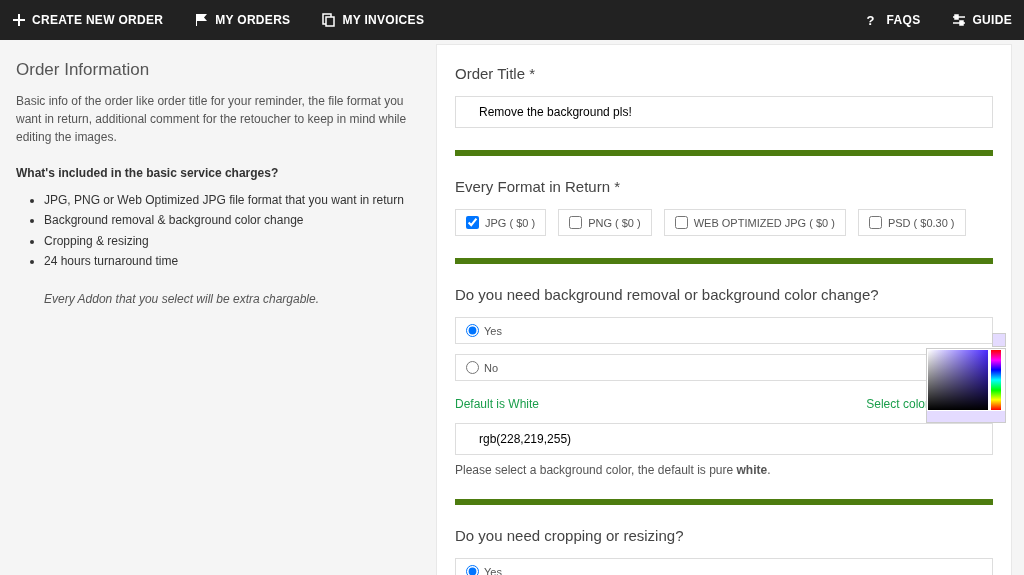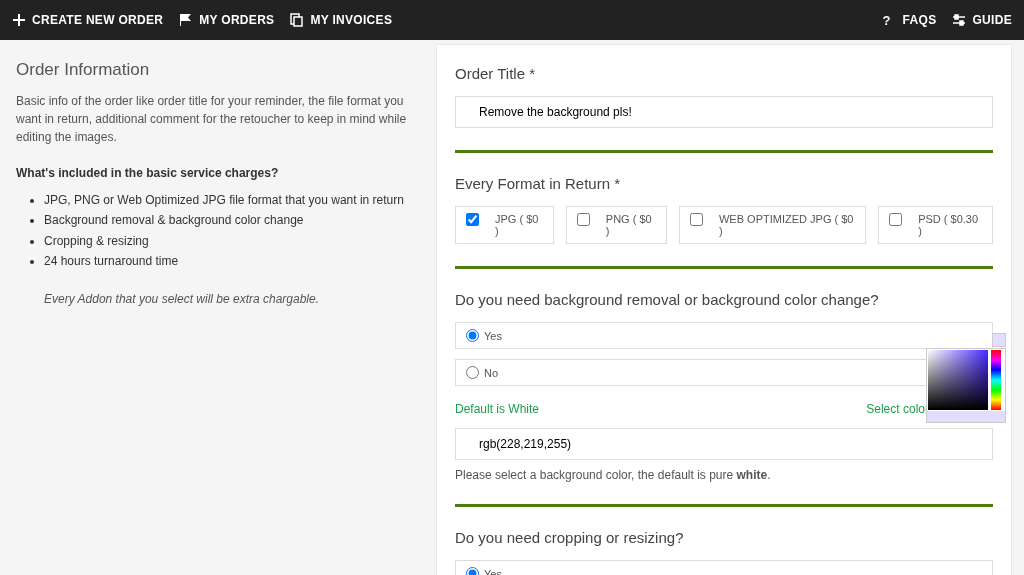--- a/index.html
+++ b/index.html
@@ -1,35 +1,35 @@
 <!DOCTYPE html>
 <html><head>
 <meta charset="utf-8">
 <style>
 * { box-sizing: border-box; margin: 0; padding: 0; }
 body { font-family: Arial, Helvetica, sans-serif; font-size: 13px; color: #333; background: #f5f5f5; }
 .topbar { background: #222; height: 40px; display: flex; align-items: center; padding: 0 12px; justify-content: space-between; }
-.topbar-left, .topbar-right { display: flex; align-items: center; gap: 16px; }
+.topbar-left, .topbar-right { display: flex; align-items: center; gap: 32px; }
 .topbar a { color: #fff; text-decoration: none; font-size: 12px; font-weight: bold; letter-spacing: 0.3px; display: flex; align-items: center; gap: 6px; }
 .topbar .icon { display: inline-block; width: 14px; height: 14px; }
 .layout { display: flex; }
 .sidebar { width: 436px; padding: 20px 16px; }
 .sidebar h1 { font-size: 17px; font-weight: normal; color: #555; margin-bottom: 12px; }
 .sidebar p { font-size: 12px; color: #555; line-height: 1.5; margin-bottom: 18px; }
 .sidebar .q { font-weight: bold; font-size: 12px; color: #333; margin-bottom: 8px; }
 .sidebar ul { padding-left: 28px; margin-bottom: 18px; }
 .sidebar li { font-size: 12px; color: #333; line-height: 1.7; }
 .sidebar .italic { font-style: italic; font-size: 12px; margin-left: 28px; }
 .main { flex: 1; background: #fff; border: 1px solid #e8e8e8; padding: 20px 18px; margin-right: 12px; margin-top: 4px; }
-.section { border-bottom: 3px solid #4d7c0f; padding-bottom: 22px; margin-bottom: 22px; }
+.section { border-bottom: 6px solid #4d7c0f; padding-bottom: 22px; margin-bottom: 22px; }
 .section:last-child { border-bottom: none; }
 .section h2 { font-size: 15px; font-weight: normal; color: #444; margin-bottom: 14px; }
 .input-text { width: 100%; border: 1px solid #ddd; padding: 8px 23px; font-size: 12px; color: #000000; background: #fff; }
 .checkbox-row { display: flex; gap: 12px; }
-.chk-item { border: 1px solid #ddd; padding: 6px 10px; font-size: 11px; color: #555; display: flex; align-items: flex-start; gap: 16px; }
+.chk-item { border: 1px solid #ddd; padding: 6px 10px; font-size: 11px; color: #555; display: flex; align-items: center; gap: 6px; }
 .chk-item input { margin: 0; }
 .radio-row { display: flex; gap: 10px; margin-bottom: 16px; flex-direction: column; }
 .radio-item { border: 1px solid #ddd; padding: 6px 10px; font-size: 11px; color: #555; display: flex; align-items: center; gap: 5px; }
 .radio-item input { margin: 0; }
 .green-row { display: flex; justify-content: space-between; font-size: 12px; color: #1a9e4b; margin-bottom: 12px; position: relative; }
 .green-row .arrow { font-weight: bold; }
 .help-text { font-size: 12px; color: #555; margin-top: 8px; }
 .select-wrap { position: relative; }
 select { width: 100%; border: 1px solid #ddd; padding: 7px 10px; font-size: 12px; color: #555; background: #fff; appearance: none; }
 .select-arrow { position: absolute; right: 4px; top: 4px; width: 16px; height: calc(100% - 8px); background: #efefef; border: 1px solid #bbb; display: flex; align-items: center; justify-content: center; font-size: 9px; pointer-events: none; }

